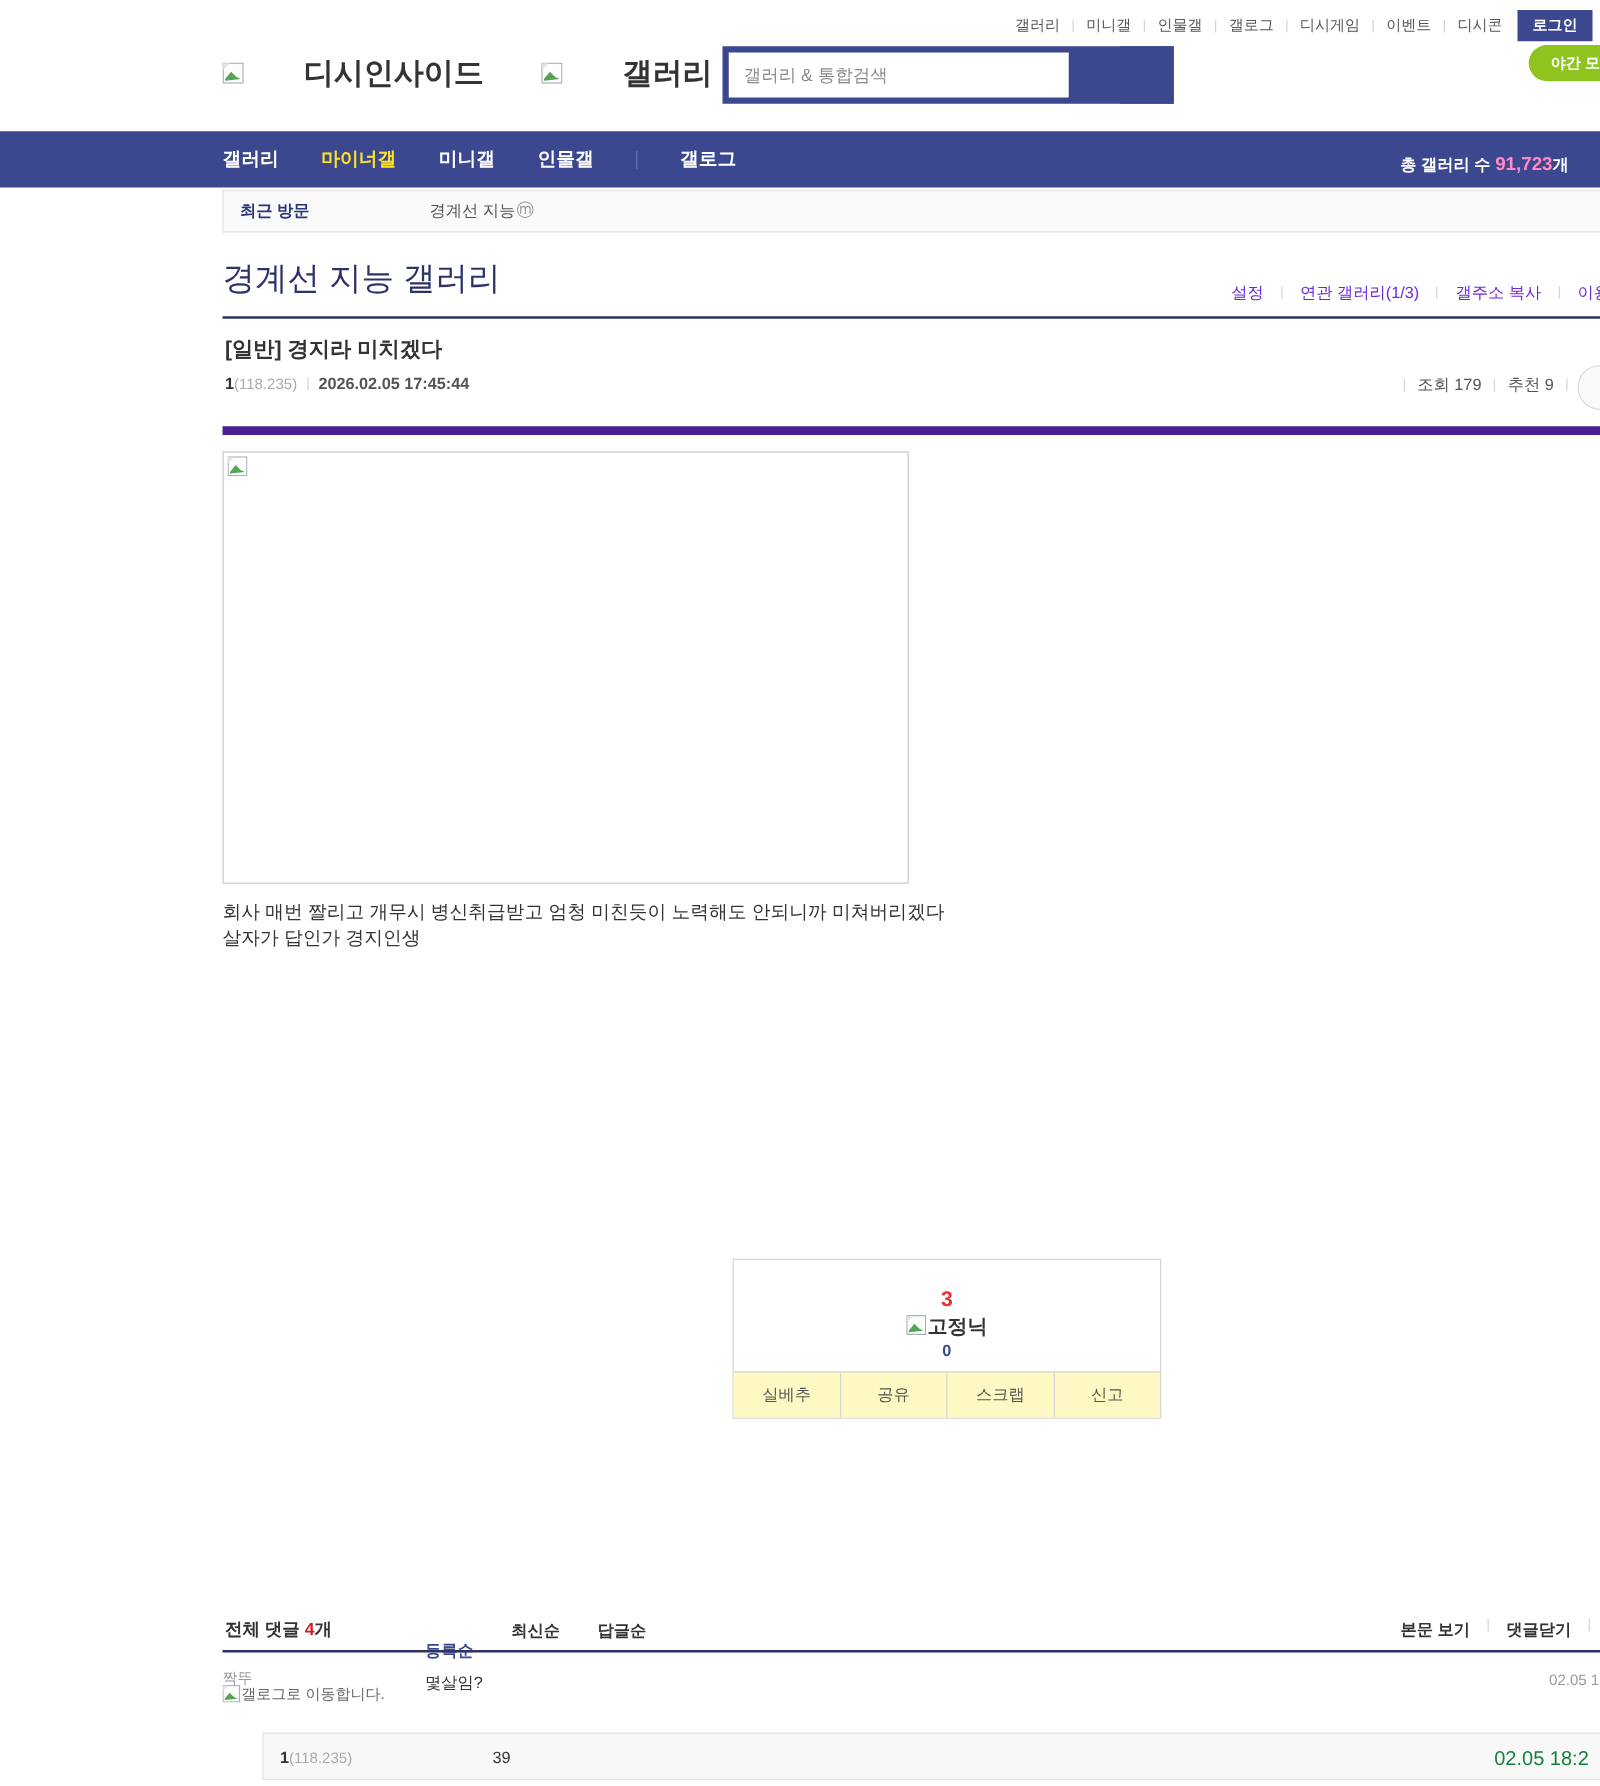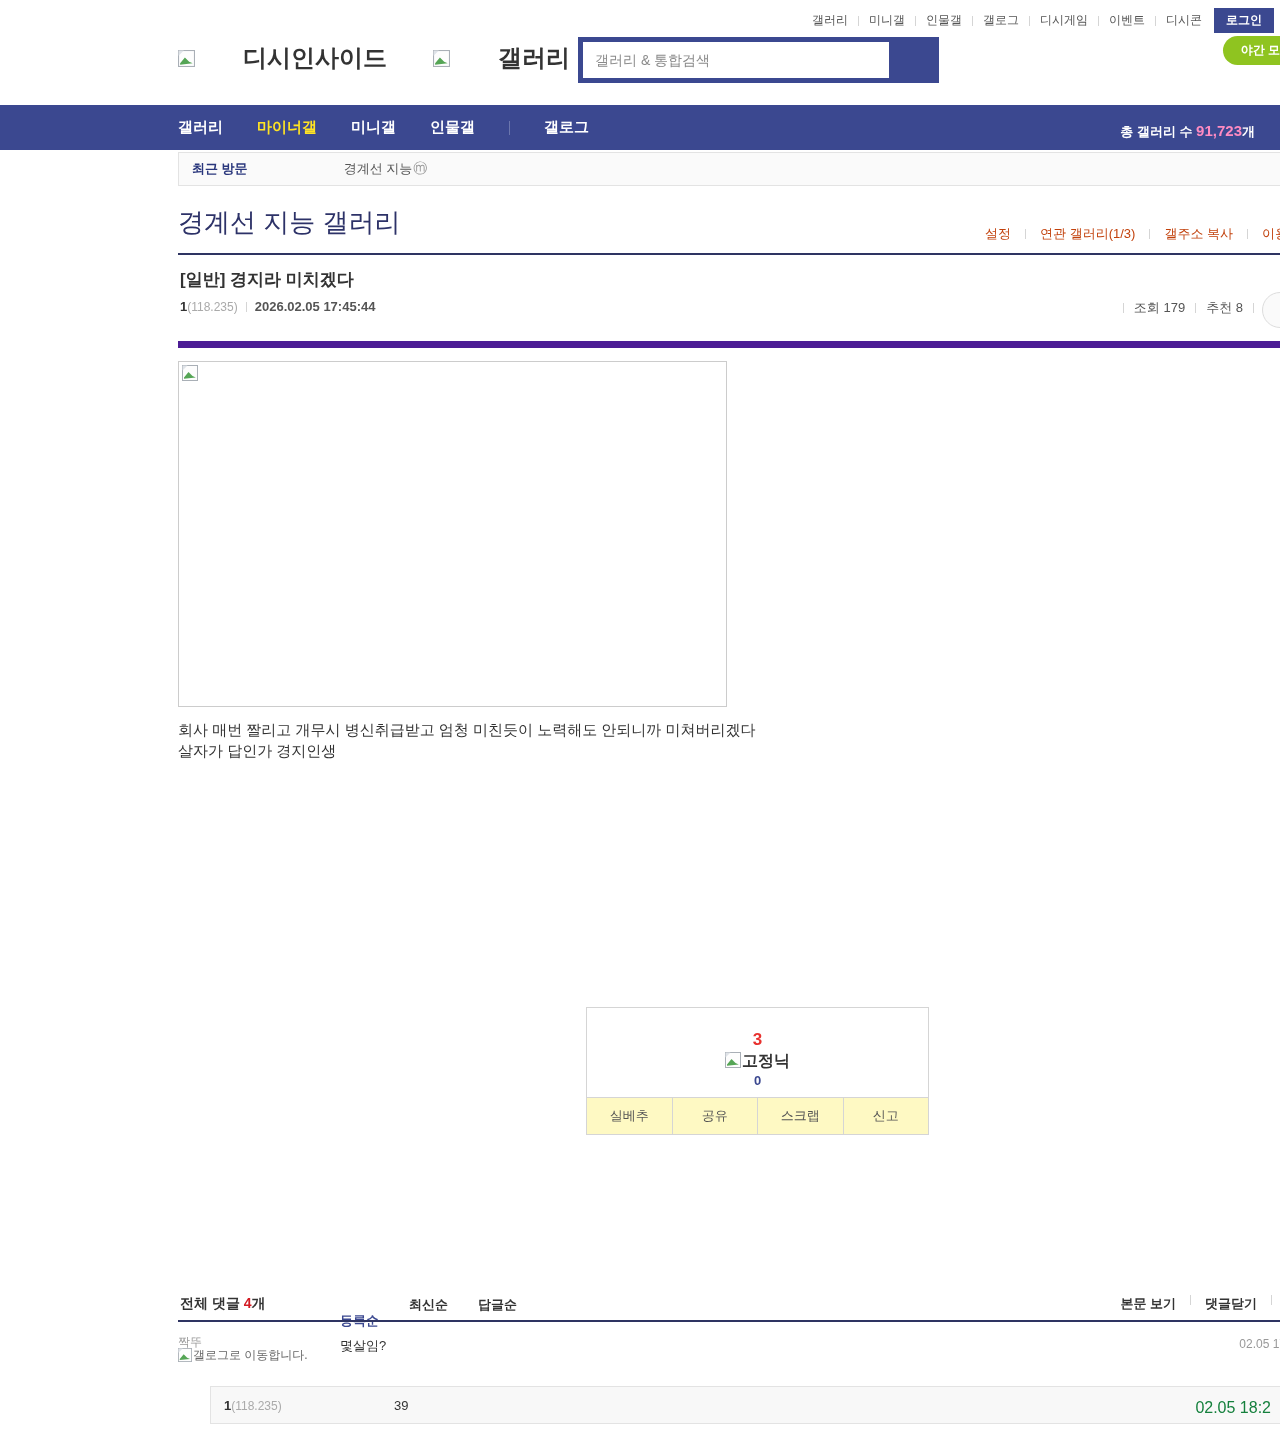--- a/index.html
+++ b/index.html
@@ -15,21 +15,21 @@
   .login-btn { margin:0 6px 0 10px; background:#3b4890; color:#fff; font-size:12px; font-weight:bold; padding:4px 12px; cursor:pointer; }
   .night-pill { position:absolute; top:36px; right:-30px; background:#8fc420; color:#fff; font-size:12px; font-weight:bold; padding:6px 18px; border-radius:16px; }
 
   
   .logo { position:absolute; left:178px; top:42px; display:flex; align-items:center; font-size:24px; font-weight:bold; color:#333; cursor:pointer;gap:46px; }
   .bi { display:inline-block; vertical-align:middle; }
   .logo .bi { margin-right:2px; }
 
   
   .search-wrap { position:absolute; left:578px; top:37px; width:361px; height:46px; background:#3b4890; }
-  .search-input { position:absolute; left:5px; top:5px; width:306px; height:36px; border:0; outline:none; padding:0 12px; font-size:14px; color:#333; font-family:inherit; }
+  .search-input { position:absolute; left:5px; top:5px; width:272px; height:36px; border:0; outline:none; padding:0 12px; font-size:14px; color:#333; font-family:inherit; }
   .search-input::placeholder { color:#8a8a8a; }
   .search-btn { position:absolute; right:0; top:0; width:43px; height:46px; background:#3b4890; border:0; cursor:pointer; }
 
   
   .gnb { position:absolute; top:105px; left:0; width:1280px; height:45px; background:#3b4890; }
   .gnb-menu { position:absolute; left:178px; top:0; height:45px; display:flex; align-items:center; }
   .gnb-menu a { color:#fff; font-size:15px; font-weight:bold; text-decoration:none; margin-right:34px; }
   .gnb-menu a.active { color:#ffe323; }
   .gnb-div { width:1px; height:14px; background:#6b76ad; margin:0 34px 0 0; }
   .gnb-total { position:absolute; right:25px; bottom:9px; color:#fff; font-size:13px; font-weight:bold; }
@@ -37,21 +37,21 @@
 
   
   .visitbar { position:absolute; top:152px; left:178px; width:1102px; height:34px; background:#fafafa; border:1px solid #e3e3e3; border-right:0; display:flex; align-items:center; }
   .visit-label { color:#29367c; font-size:13px; font-weight:bold; margin-left:13px; cursor:pointer; }
   .visit-gall { color:#555; font-size:13px; margin-left:96px; cursor:pointer; }
   .visit-badge { color:#999; font-size:14px; margin-left:1px; }
 
   
   .gtitle { position:absolute; left:178px; top:205px; font-size:26px; font-weight:normal; color:#2d3268; cursor:pointer; }
   .glinks { position:absolute; right:-14px; top:225px; display:flex; align-items:center; }
-  .glinks a { font-size:13px; color:#c2410c; text-decoration:none; padding:0 6px; white-space:nowrap; }
+  .glinks a { font-size:13px; color:#6d28d9; text-decoration:none; padding:0 6px; white-space:nowrap; }
 
   
   .post-head { position:absolute; left:178px; top:253px; width:1102px; height:95px; border-top:2px solid #2e3462; border-bottom:7px solid #4c1d95; }
   .post-title { position:absolute; left:2px; top:13px; font-size:17px; font-weight:bold; color:#333; }
   .post-info { position:absolute; left:2px; top:44px; font-size:13px; color:#555; display:flex; align-items:center; }
   .writer { font-weight:bold; color:#333; cursor:pointer; }
   .writer-ip { color:#aaa; font-size:12px; font-weight:normal; }
   .post-date { color:#555; font-weight:bold; }
   .post-counts { position:absolute; right:16px; top:44px; display:flex; align-items:center; font-size:13px; color:#555; }
   .post-counts .vsep { margin:0 10px; }
@@ -169,21 +169,21 @@
     <div class="post-title">[일반] 경지라 미치겠다</div>
     <div class="post-info">
       <span class="writer"><span>1</span><span class="writer-ip">(118.235)</span></span>
       <span class="vsep"></span>
       <span class="post-date">2026.02.05 17:45:44</span>
     </div>
     <div class="post-counts">
       <span class="vsep"></span>
       <span>조회 179</span>
       <span class="vsep"></span>
-      <span>추천 8</span>
+      <span>추천 9</span>
       <span class="vsep"></span>
     </div>
   </div>
   <div class="side-circle"></div>
 
   <div class="content-img">
     <svg class="bi" width="16" height="16" viewBox="0 0 16 16">
         <rect x="0.5" y="0.5" width="15" height="15" fill="#fdfdfd" stroke="#a9afb6"></rect>
         <path d="M0.5 0.5 L5.5 0.5 L0.5 5.5 Z" fill="#dfe3e8"></path>
         <path d="M2 12.5 L6.5 7 L10.5 11 L13.8 12.5 L2 13.8 Z" fill="#55a555"></path>

